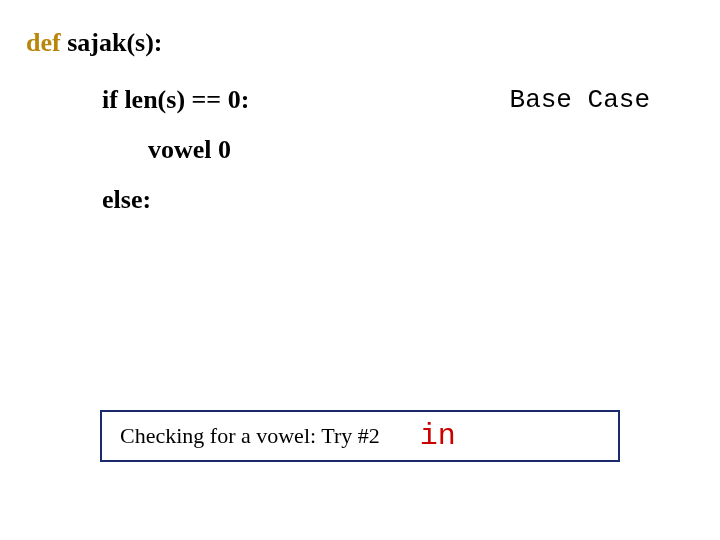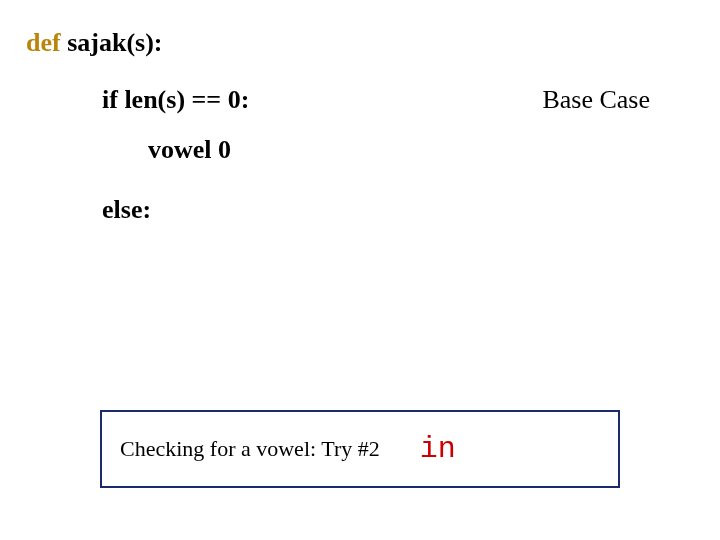--- a/index.html
+++ b/index.html
@@ -13,35 +13,35 @@
   .code {
     font-family: Liberation Serif, serif;
     font-weight: bold;
     font-size: 26px;
     color: #000;
   }
   .kw { color: #b8860b; }
   .line1 { position: absolute; left: 26px; top: 28px; }
   .line2 { position: absolute; left: 102px; top: 85px; }
   .line3 { position: absolute; left: 148px; top: 135px; }
-  .line4 { position: absolute; left: 102px; top: 185px; margin-top: 10px; }
+  .line4 { position: absolute; left: 102px; top: 185px; }
   .base-case {
     position: absolute;
     right: 70px;
     top: 85px;
-    font-family: Liberation Serif, serif;
+    font-family: Liberation Mono, monospace;
     font-size: 26px;
     color: #000;
   }
   .box {
     position: absolute;
     left: 100px;
     top: 410px;
     width: 520px;
-    height: 78px;
+    height: 52px;
     border: 2px solid #1a2a6c;
     display: flex;
     align-items: center;
     padding-left: 18px;
     gap: 28px;
   }
   .box-text {
     font-family: "Times New Roman", serif;
     font-size: 22px;
     color: #000;

